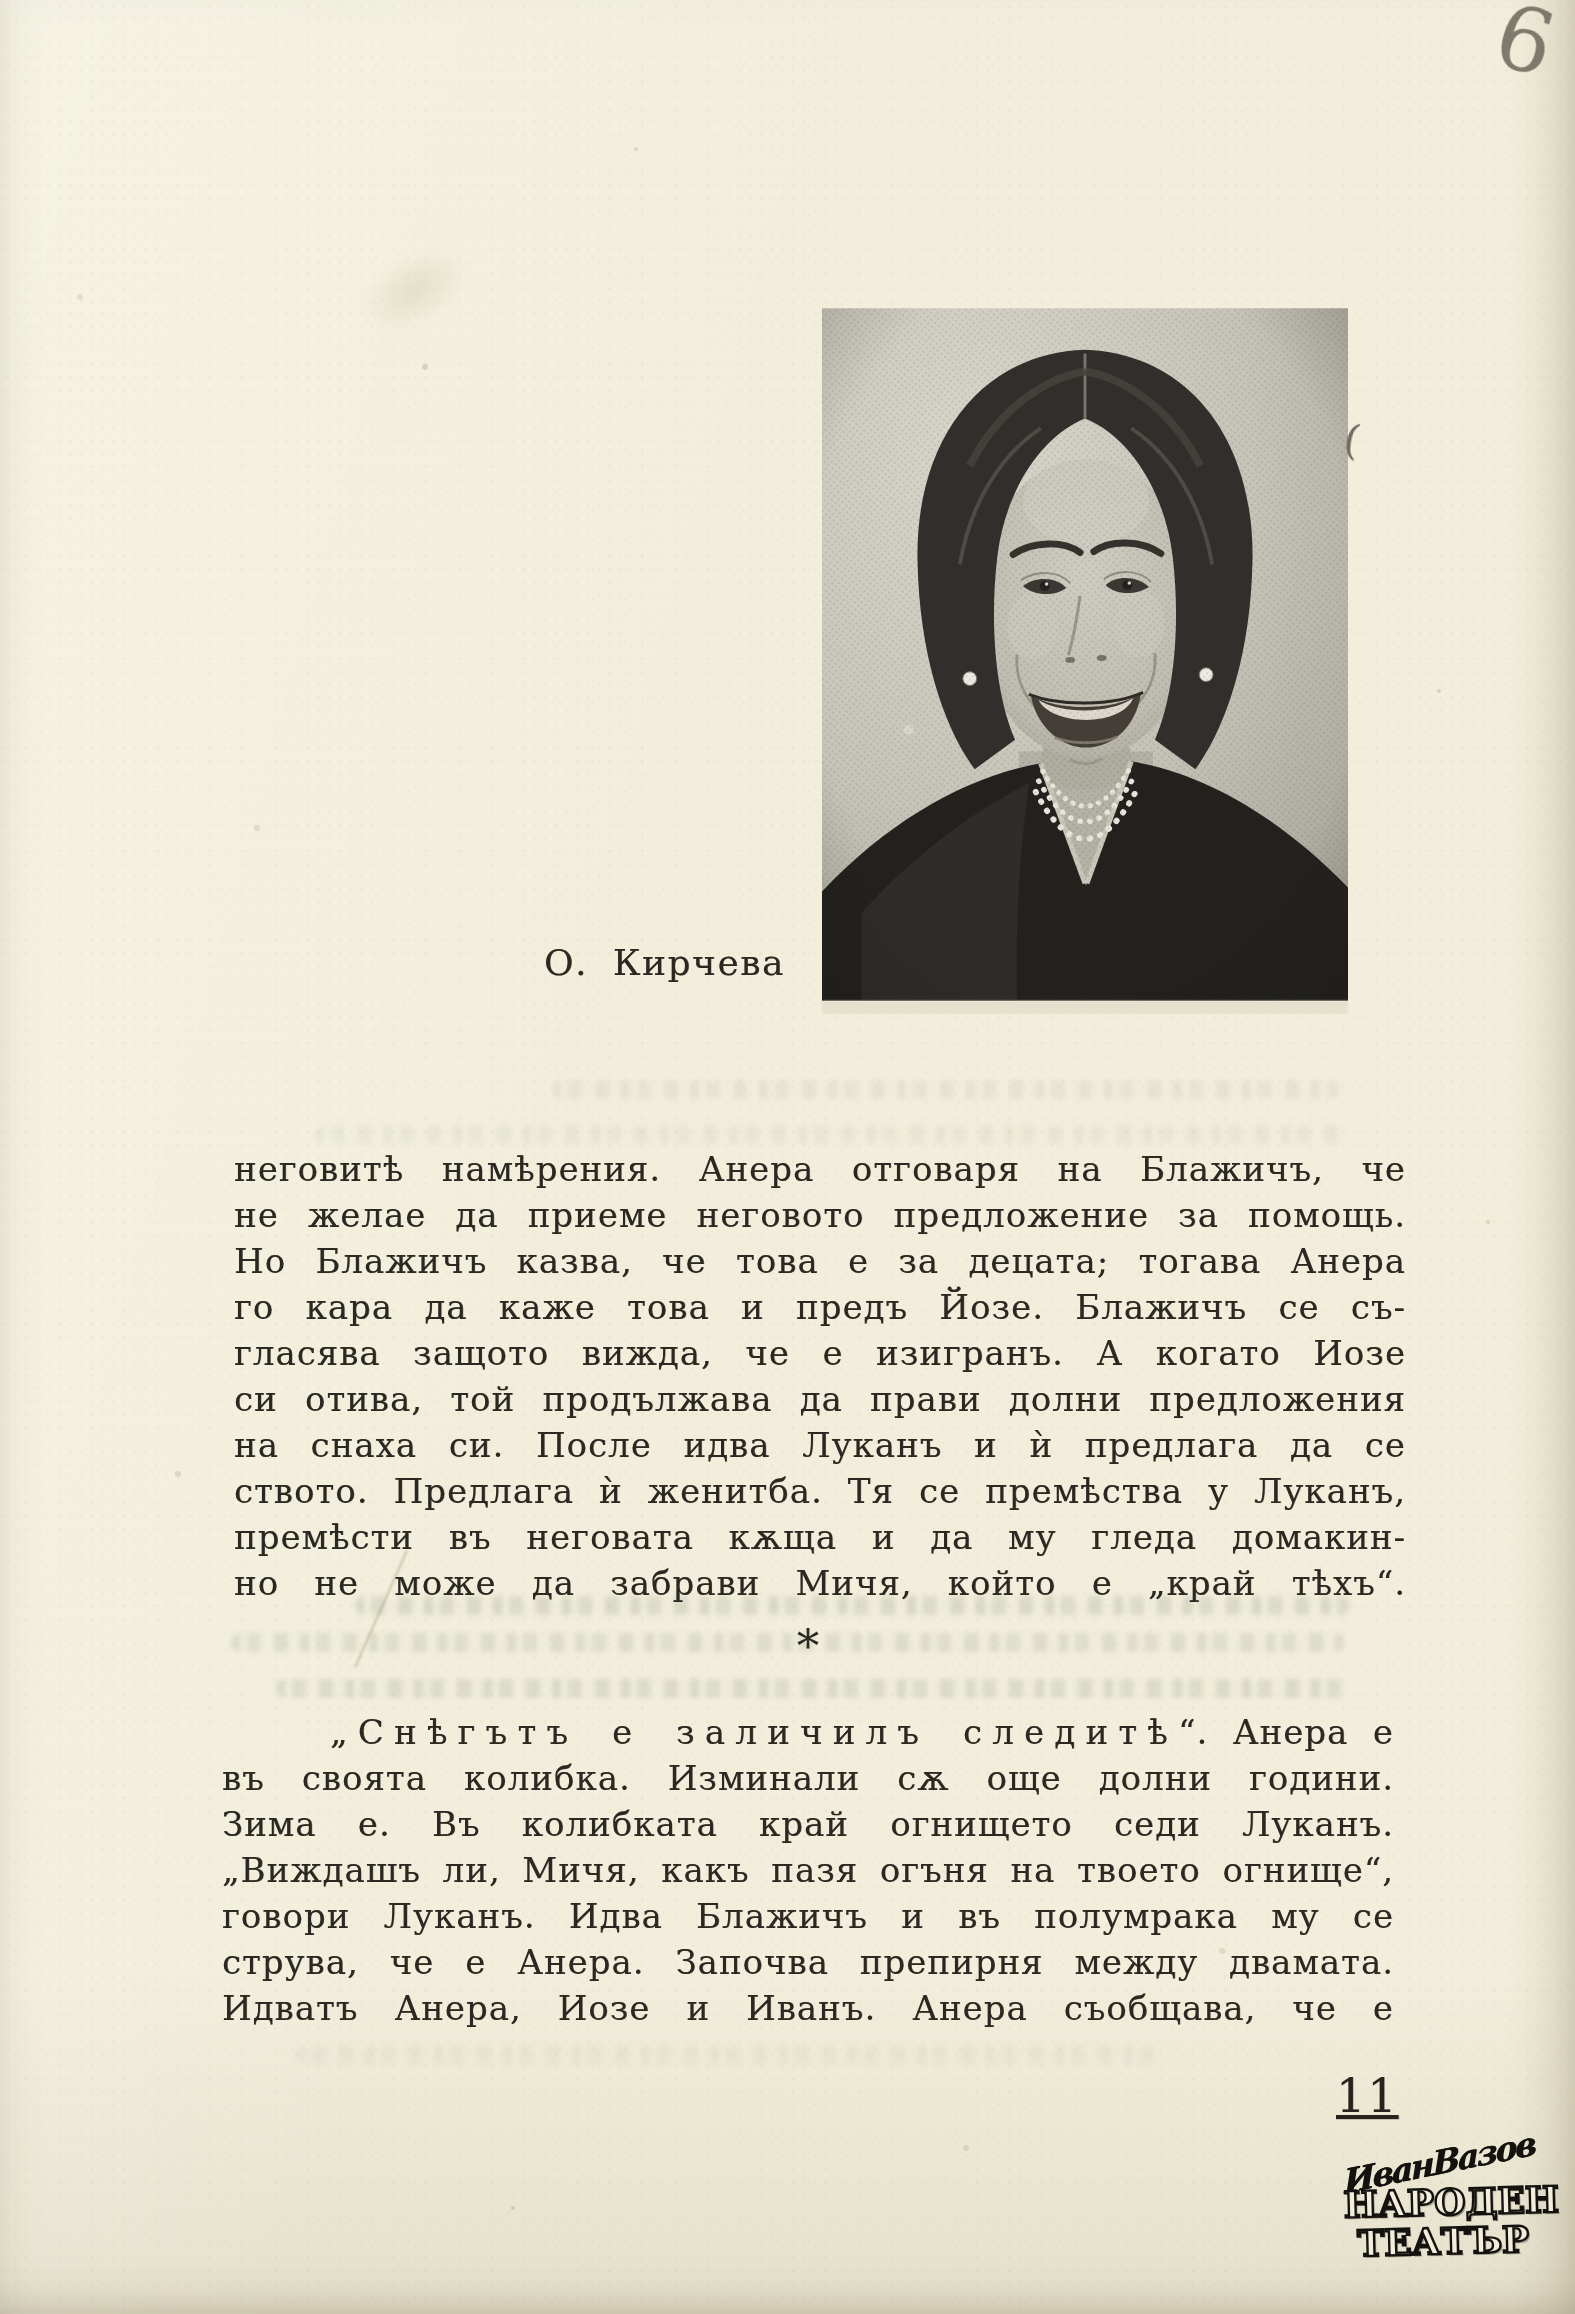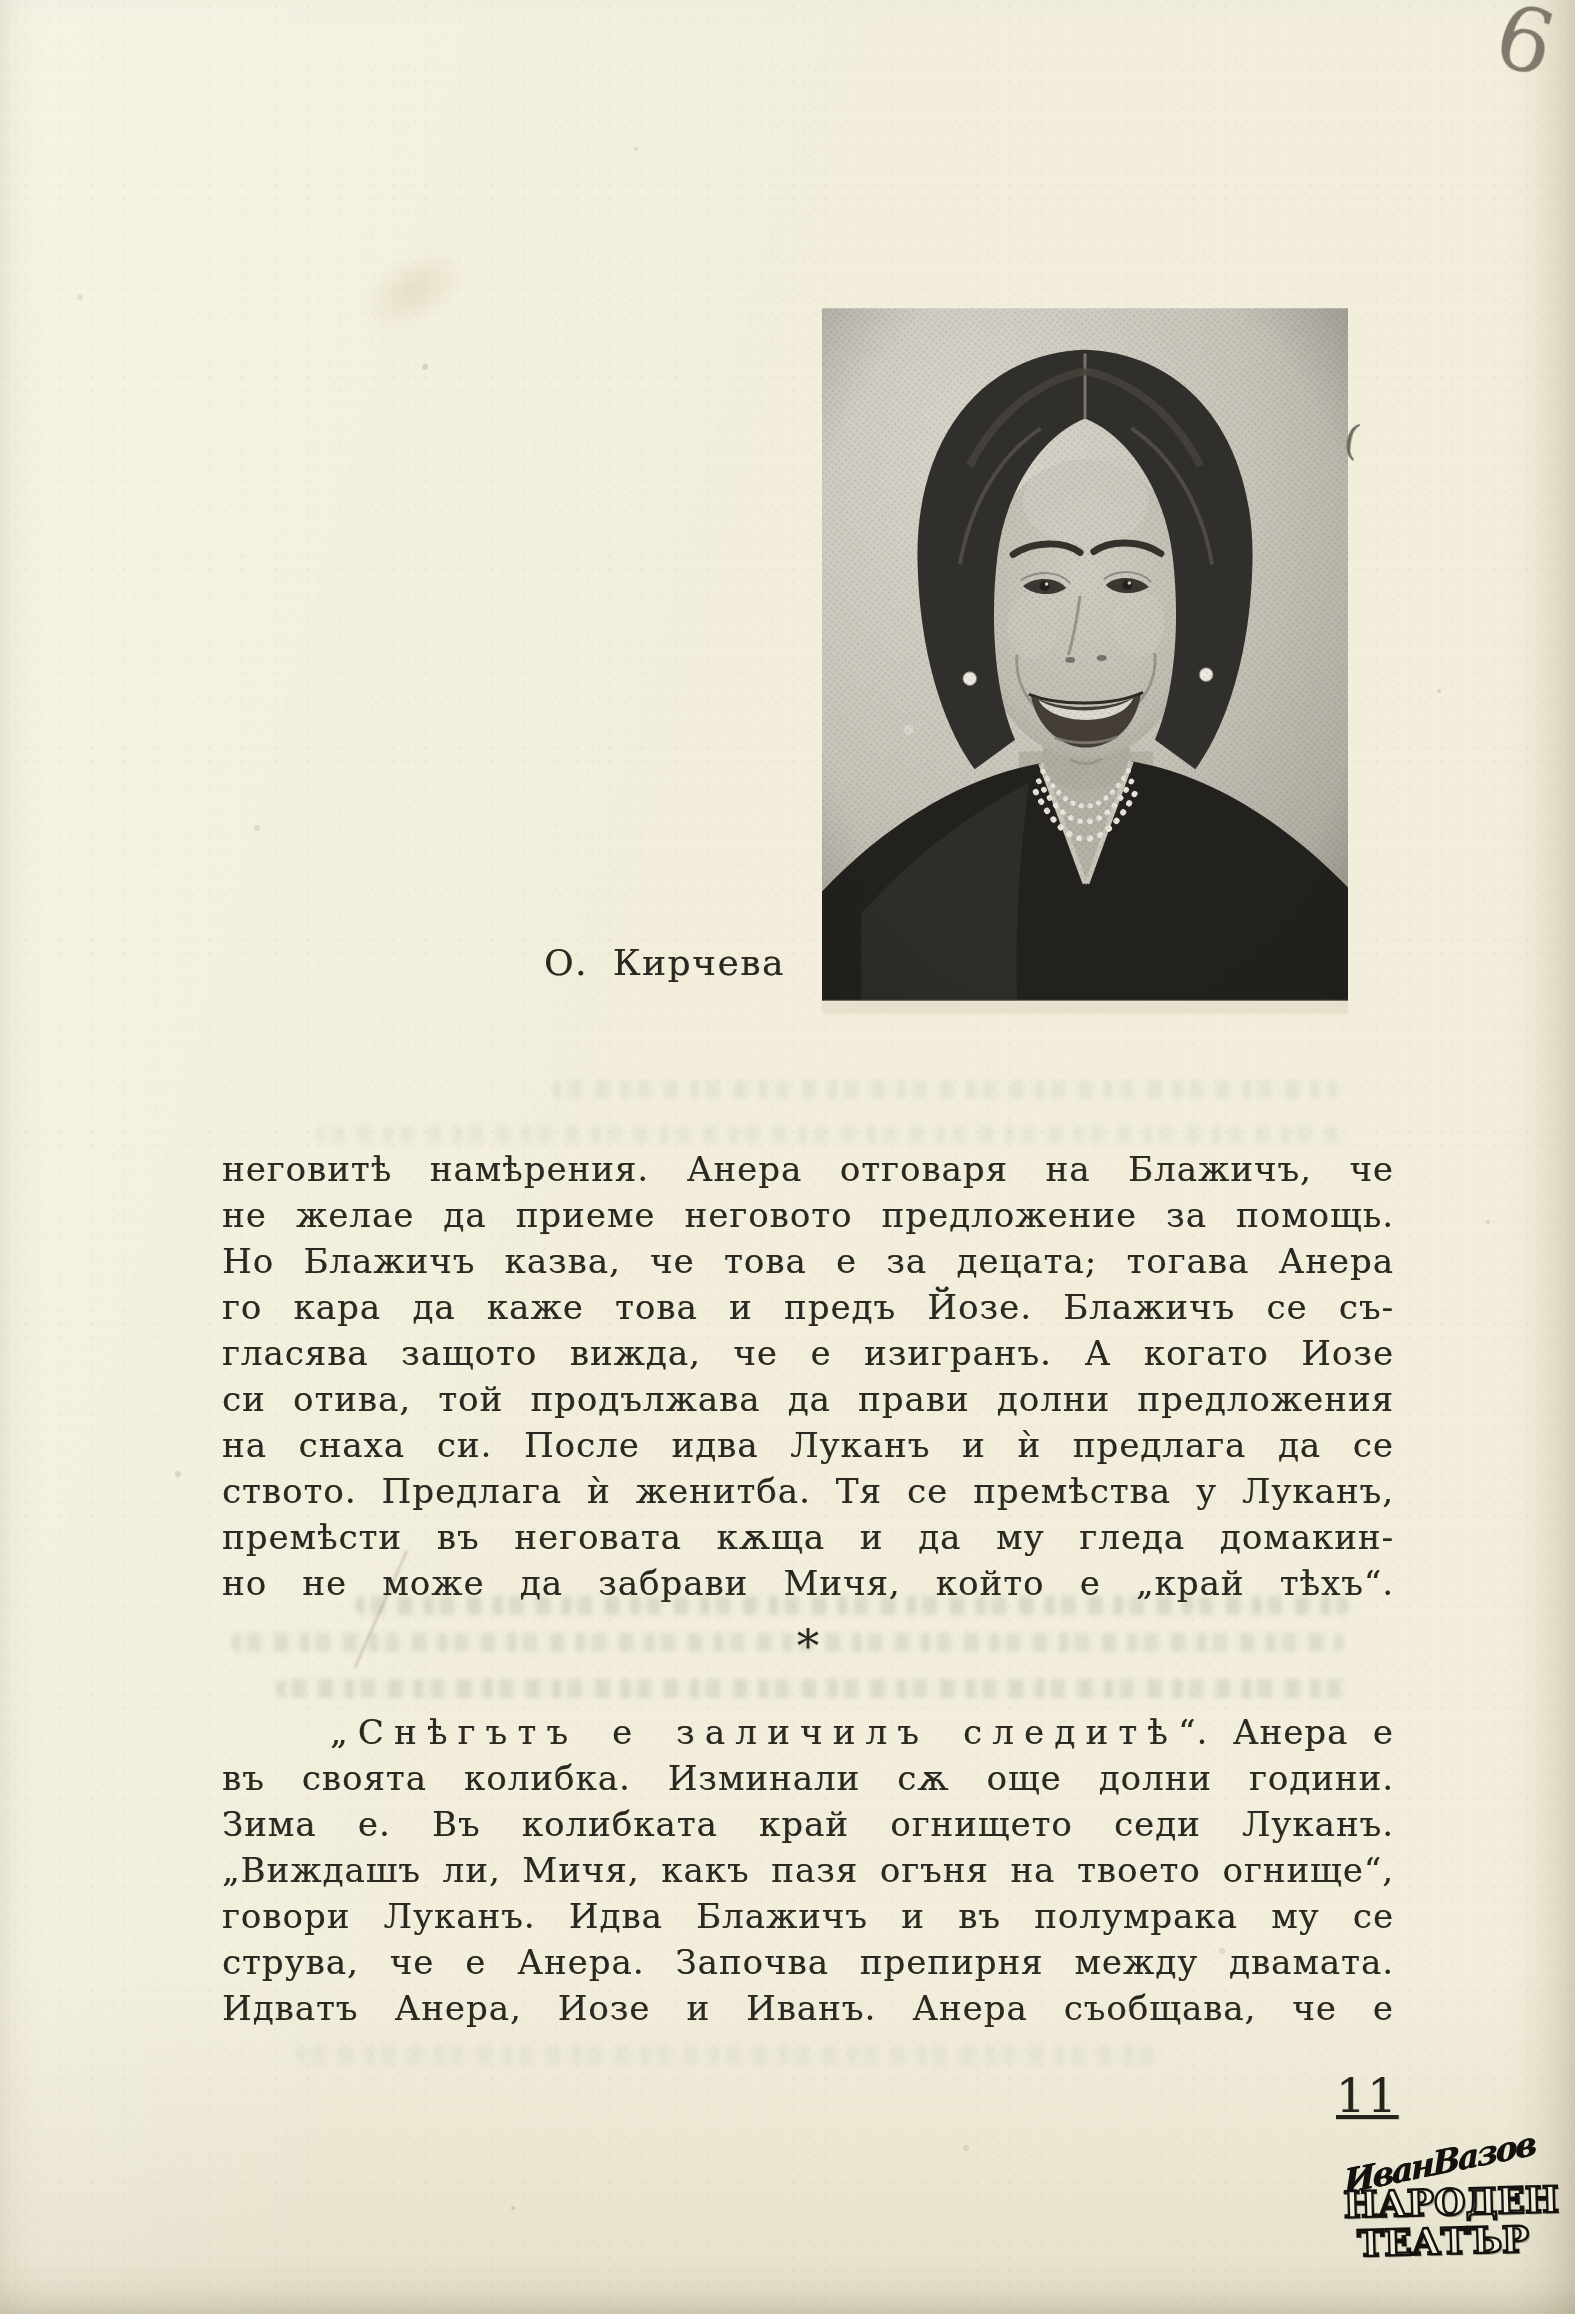--- a/index.html
+++ b/index.html
@@ -41,21 +41,21 @@
     font-size:36px;color:#2b2822;letter-spacing:1.5px;word-spacing:11.8px;
     text-shadow:0.4px 0.3px 0.5px rgba(43,40,34,.45);
     margin-left:12px;
   }
   
   .textblock{
     position:absolute;left:222px;width:1172px;
     color:#2b2822;font-size:34px;letter-spacing:1px;
     text-shadow:0.4px 0.3px 0.5px rgba(43,40,34,.45);
   }
-  .tb1{top:1146px;}
+  .tb1{top:1146px;margin-left:12px;}
   .tb2{top:1709px;}
   .tline{
     height:46px;line-height:46px;
     text-align:justify;text-align-last:justify;
     white-space:normal;
   }
   .tline.indent{padding-left:108px;}
   .spread{letter-spacing:.30em;}
   .asterisk-row{
     position:absolute;left:222px;top:1617px;width:1172px;height:59px;

